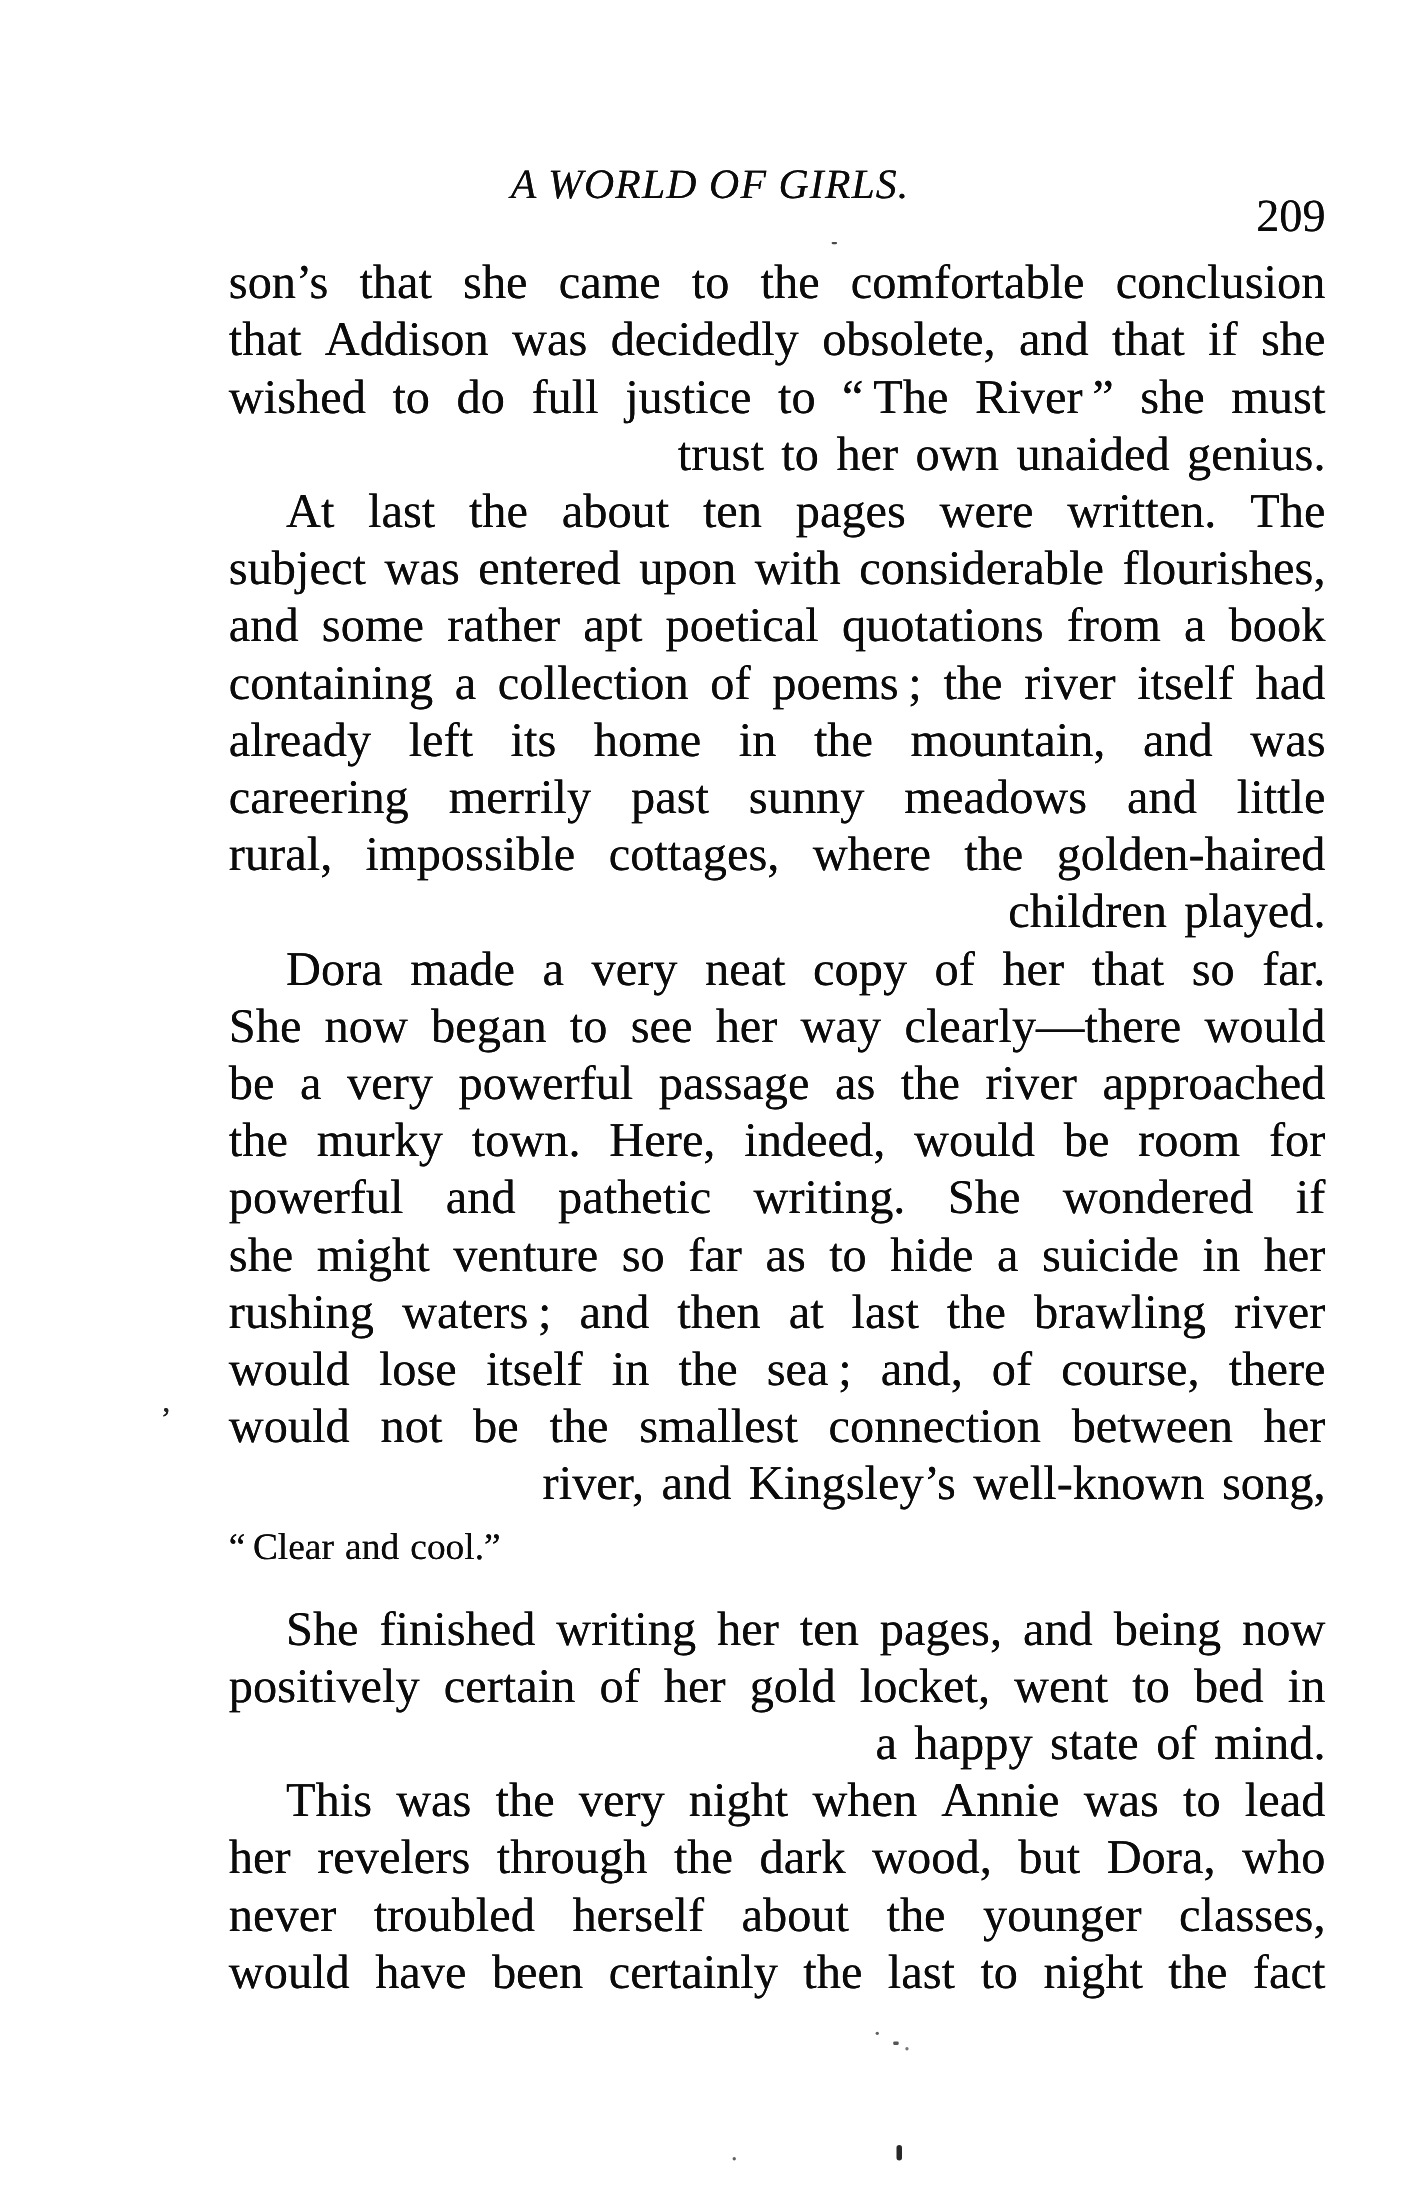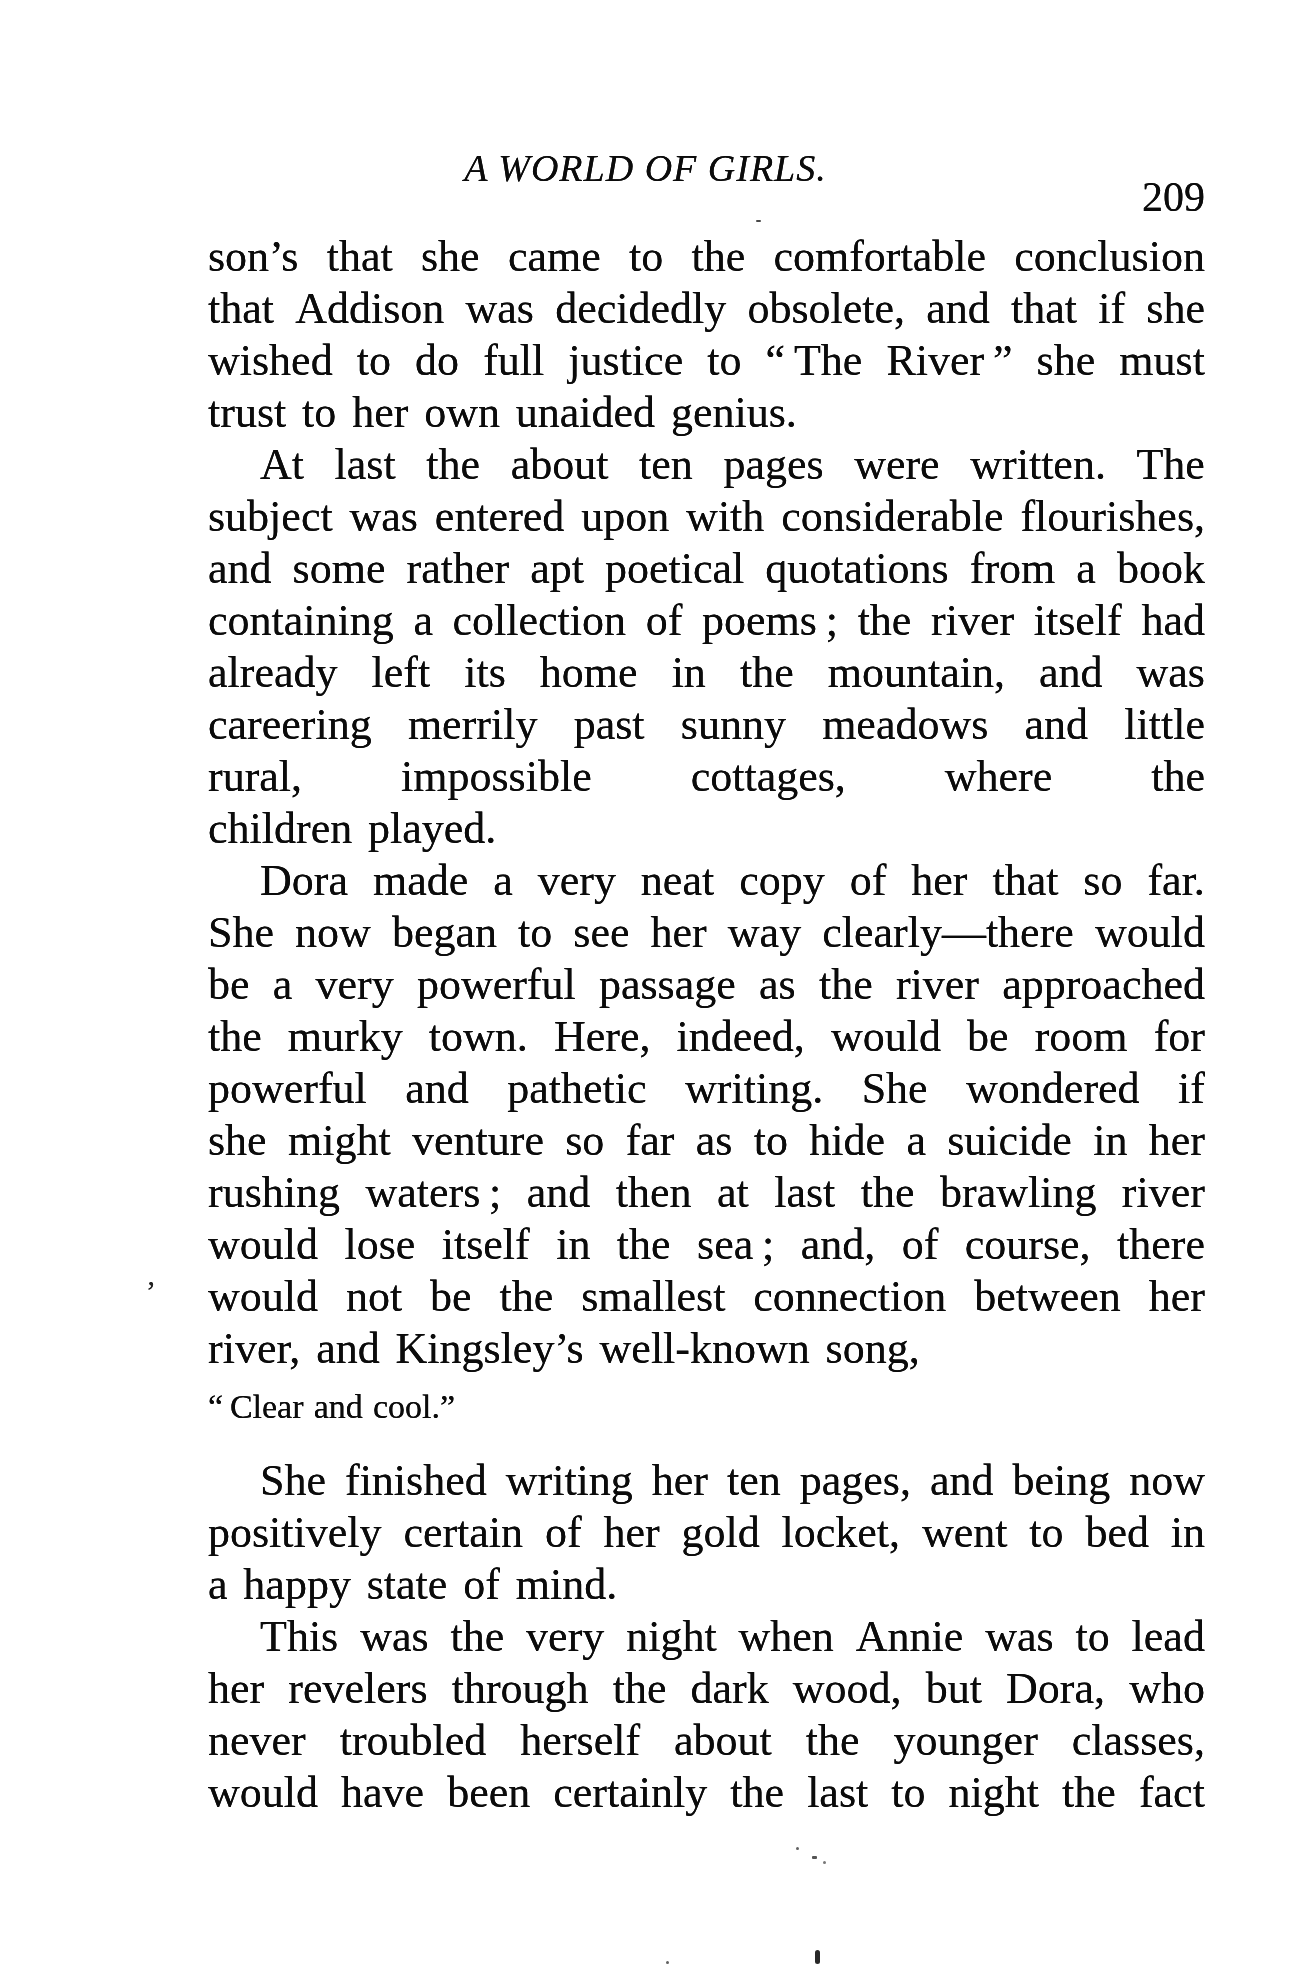--- a/index.html
+++ b/index.html
@@ -56,21 +56,21 @@
   .line {
     display: flex;
     justify-content: space-between;
     height: 52px;
     overflow: visible;
     text-align: center;
   }
   .line.indent { padding-left: 52px; }
   .line.last {
     display: block;
-    text-align: left;
+    text-align: right;
     word-spacing: 0.11em;
   }
   .w { white-space: pre; }
 
   .quote {
     text-align: left;
     font-size: 34px;
     line-height: 40px;
     margin-top: 12px;
     margin-bottom: 28px;
@@ -208,20 +208,21 @@
           <span class="w">meadows</span>
           <span class="w">and</span>
           <span class="w">little</span>
         </div>
         <div class="line">
           <span class="w">rural,</span>
           <span class="w">impossible</span>
           <span class="w">cottages,</span>
           <span class="w">where</span>
           <span class="w">the</span>
+          <span class="w">golden-haired</span>
         </div>
         <div class="line last">children played.</div>
       </div>
       <div class="paragraph">
         <div class="line indent">
           <span class="w">Dora</span>
           <span class="w">made</span>
           <span class="w">a</span>
           <span class="w">very</span>
           <span class="w">neat</span>

